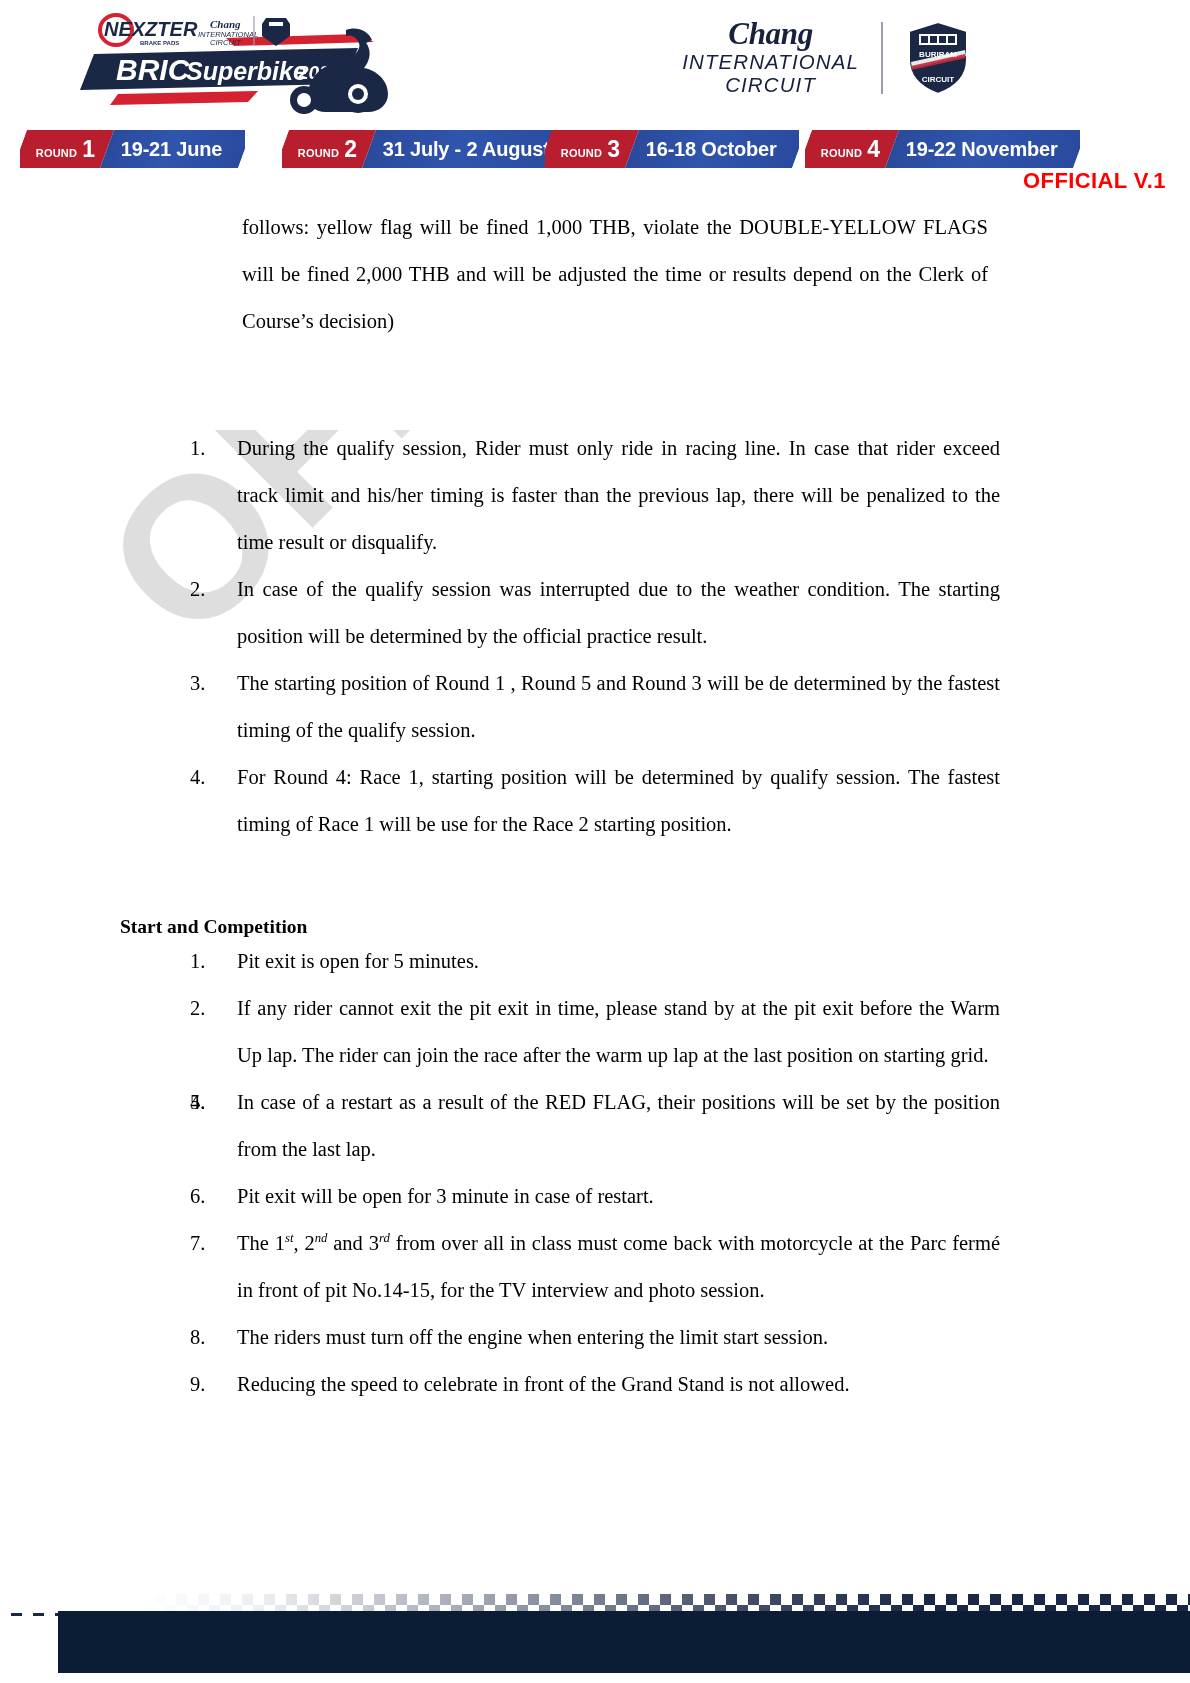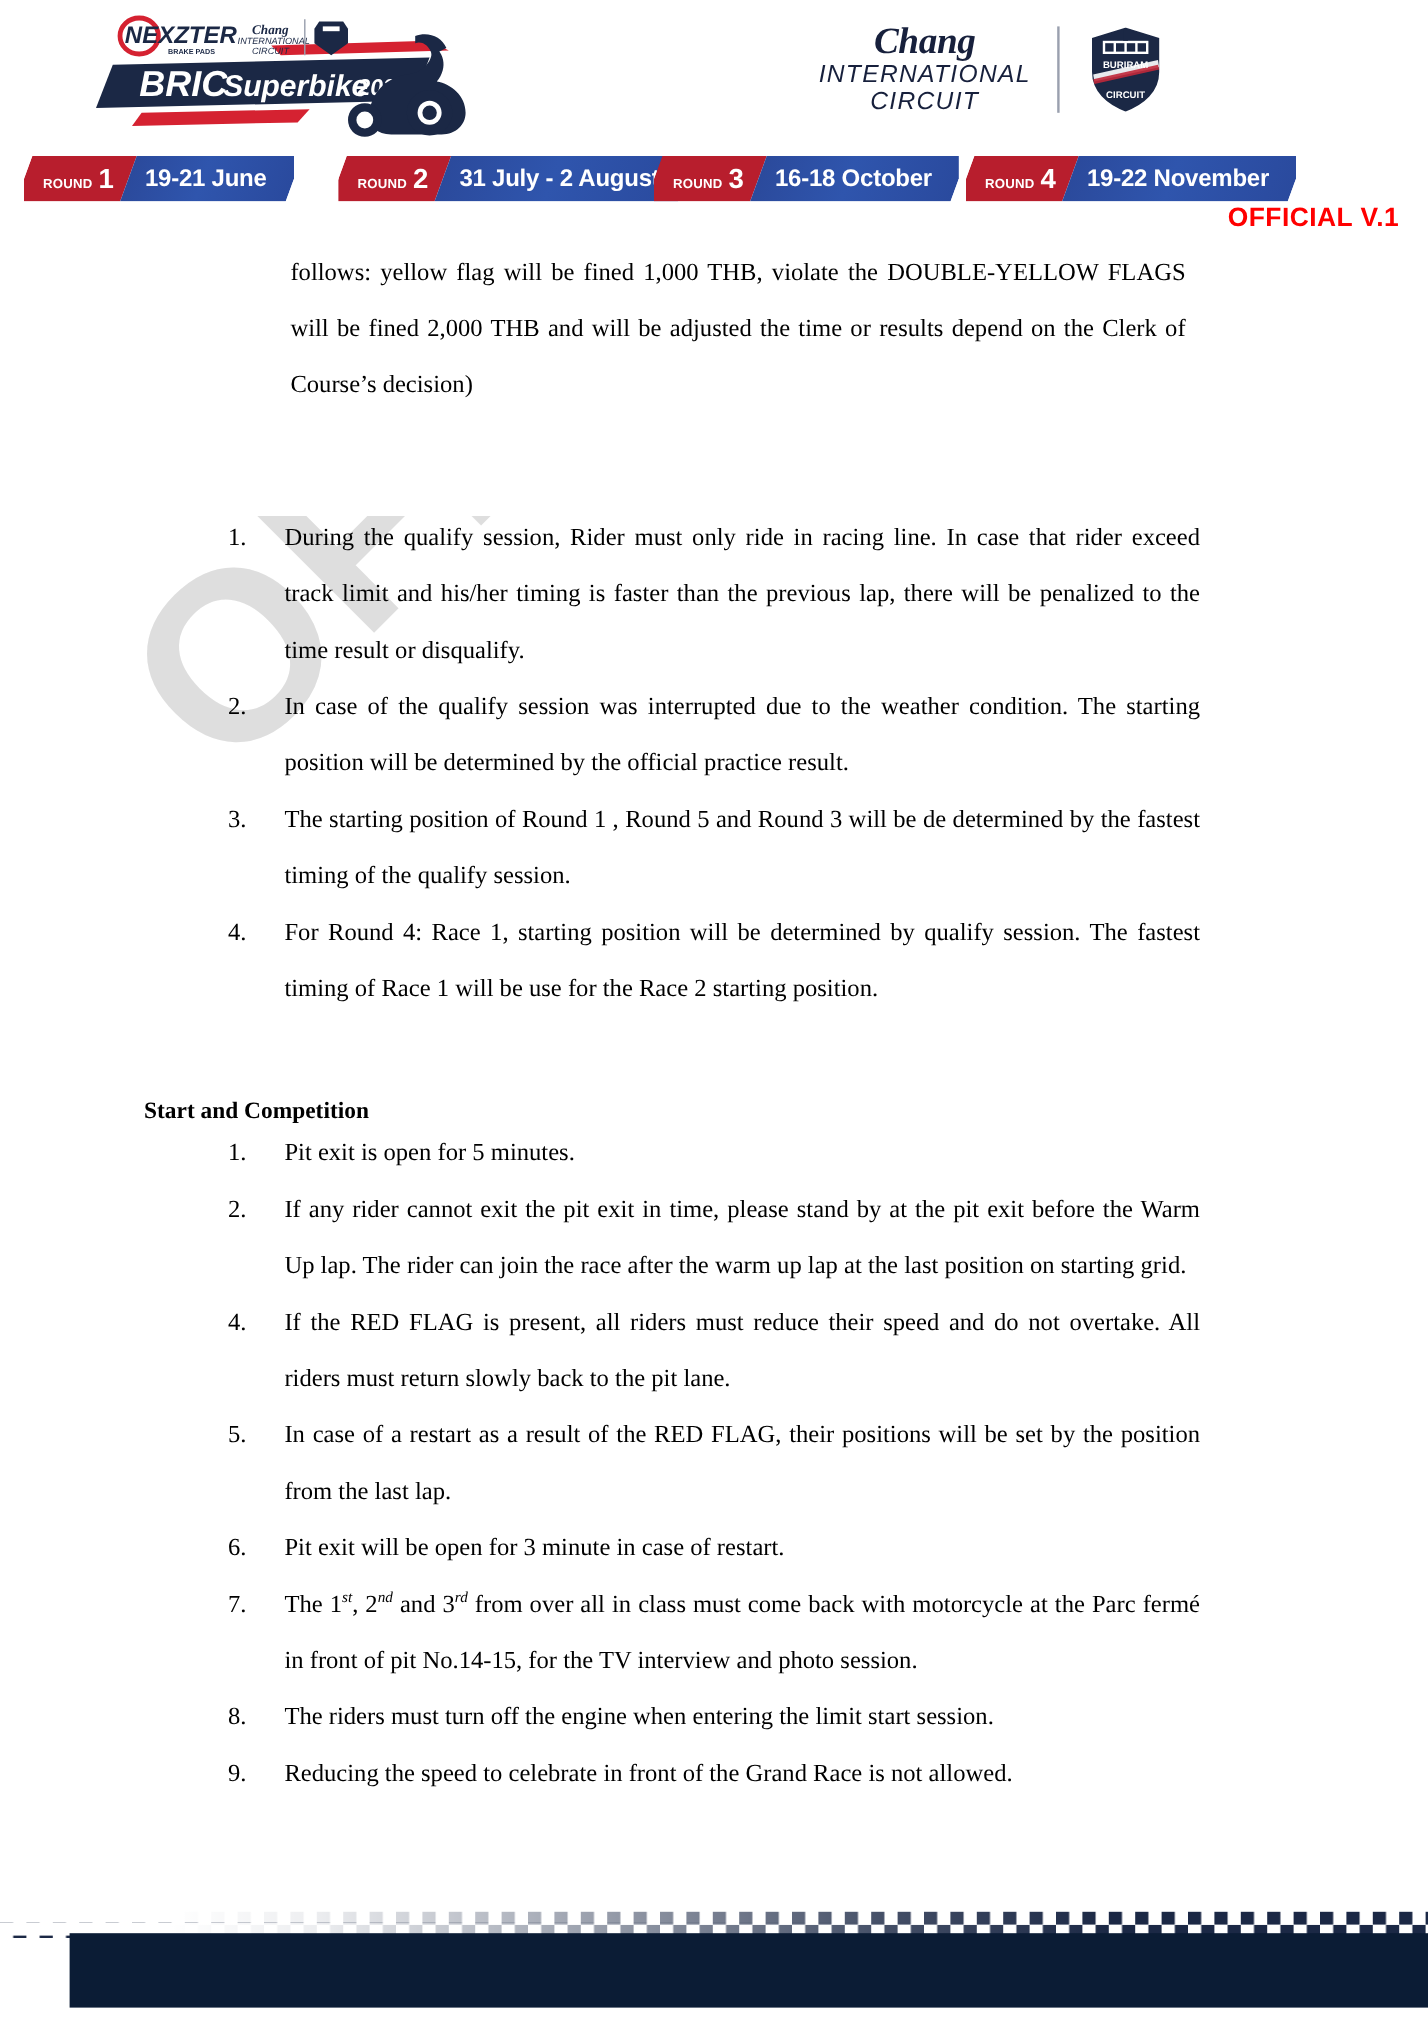--- a/index.html
+++ b/index.html
@@ -431,41 +431,40 @@
     <li>
       <span class="marker">1.</span>
       <span>Pit exit is open for 5 minutes.</span>
     </li>
     <li>
       <span class="marker">2.</span>
       <span>If any rider cannot exit the pit exit in time, please stand by at the pit exit before the Warm Up lap. The rider can join the race after the warm up lap at the last position on starting grid.</span>
     </li>
     <li>
       <span class="marker">4.</span>
-      <span>If the RED FLAG is present, all riders must reduce their speed and do not overtake. All riders must return slowly back to the pit lane.</span>
     </li>
     <li>
       <span class="marker">5.</span>
       <span>In case of a restart as a result of the RED FLAG, their positions will be set by the position from the last lap.</span>
     </li>
     <li>
       <span class="marker">6.</span>
       <span>Pit exit will be open for 3 minute in case of restart.</span>
     </li>
     <li>
       <span class="marker">7.</span>
       <span>The 1<sup>st</sup>, 2<sup>nd</sup> and 3<sup>rd</sup> from over all in class must come back with motorcycle at the Parc fermé in front of pit No.14-15, for the TV interview and photo session.</span>
     </li>
     <li>
       <span class="marker">8.</span>
       <span>The riders must turn off the engine when entering the limit start session.</span>
     </li>
     <li>
       <span class="marker">9.</span>
-      <span>Reducing the speed to celebrate in front of the Grand Race is not allowed.</span>
+      <span>Reducing the speed to celebrate in front of the Grand Stand is not allowed.</span>
     </li>
   </ol>
 </div>
 
 <div class="page-footer">
   <div class="checker-row r1">
     <svg width="1190" height="11" viewBox="0 0 1190 11" preserveAspectRatio="none">
       <defs>
         <pattern id="chk1" width="22" height="11" patternUnits="userSpaceOnUse">
           <rect x="0" y="0" width="11" height="11" fill="#1b2845"></rect>

